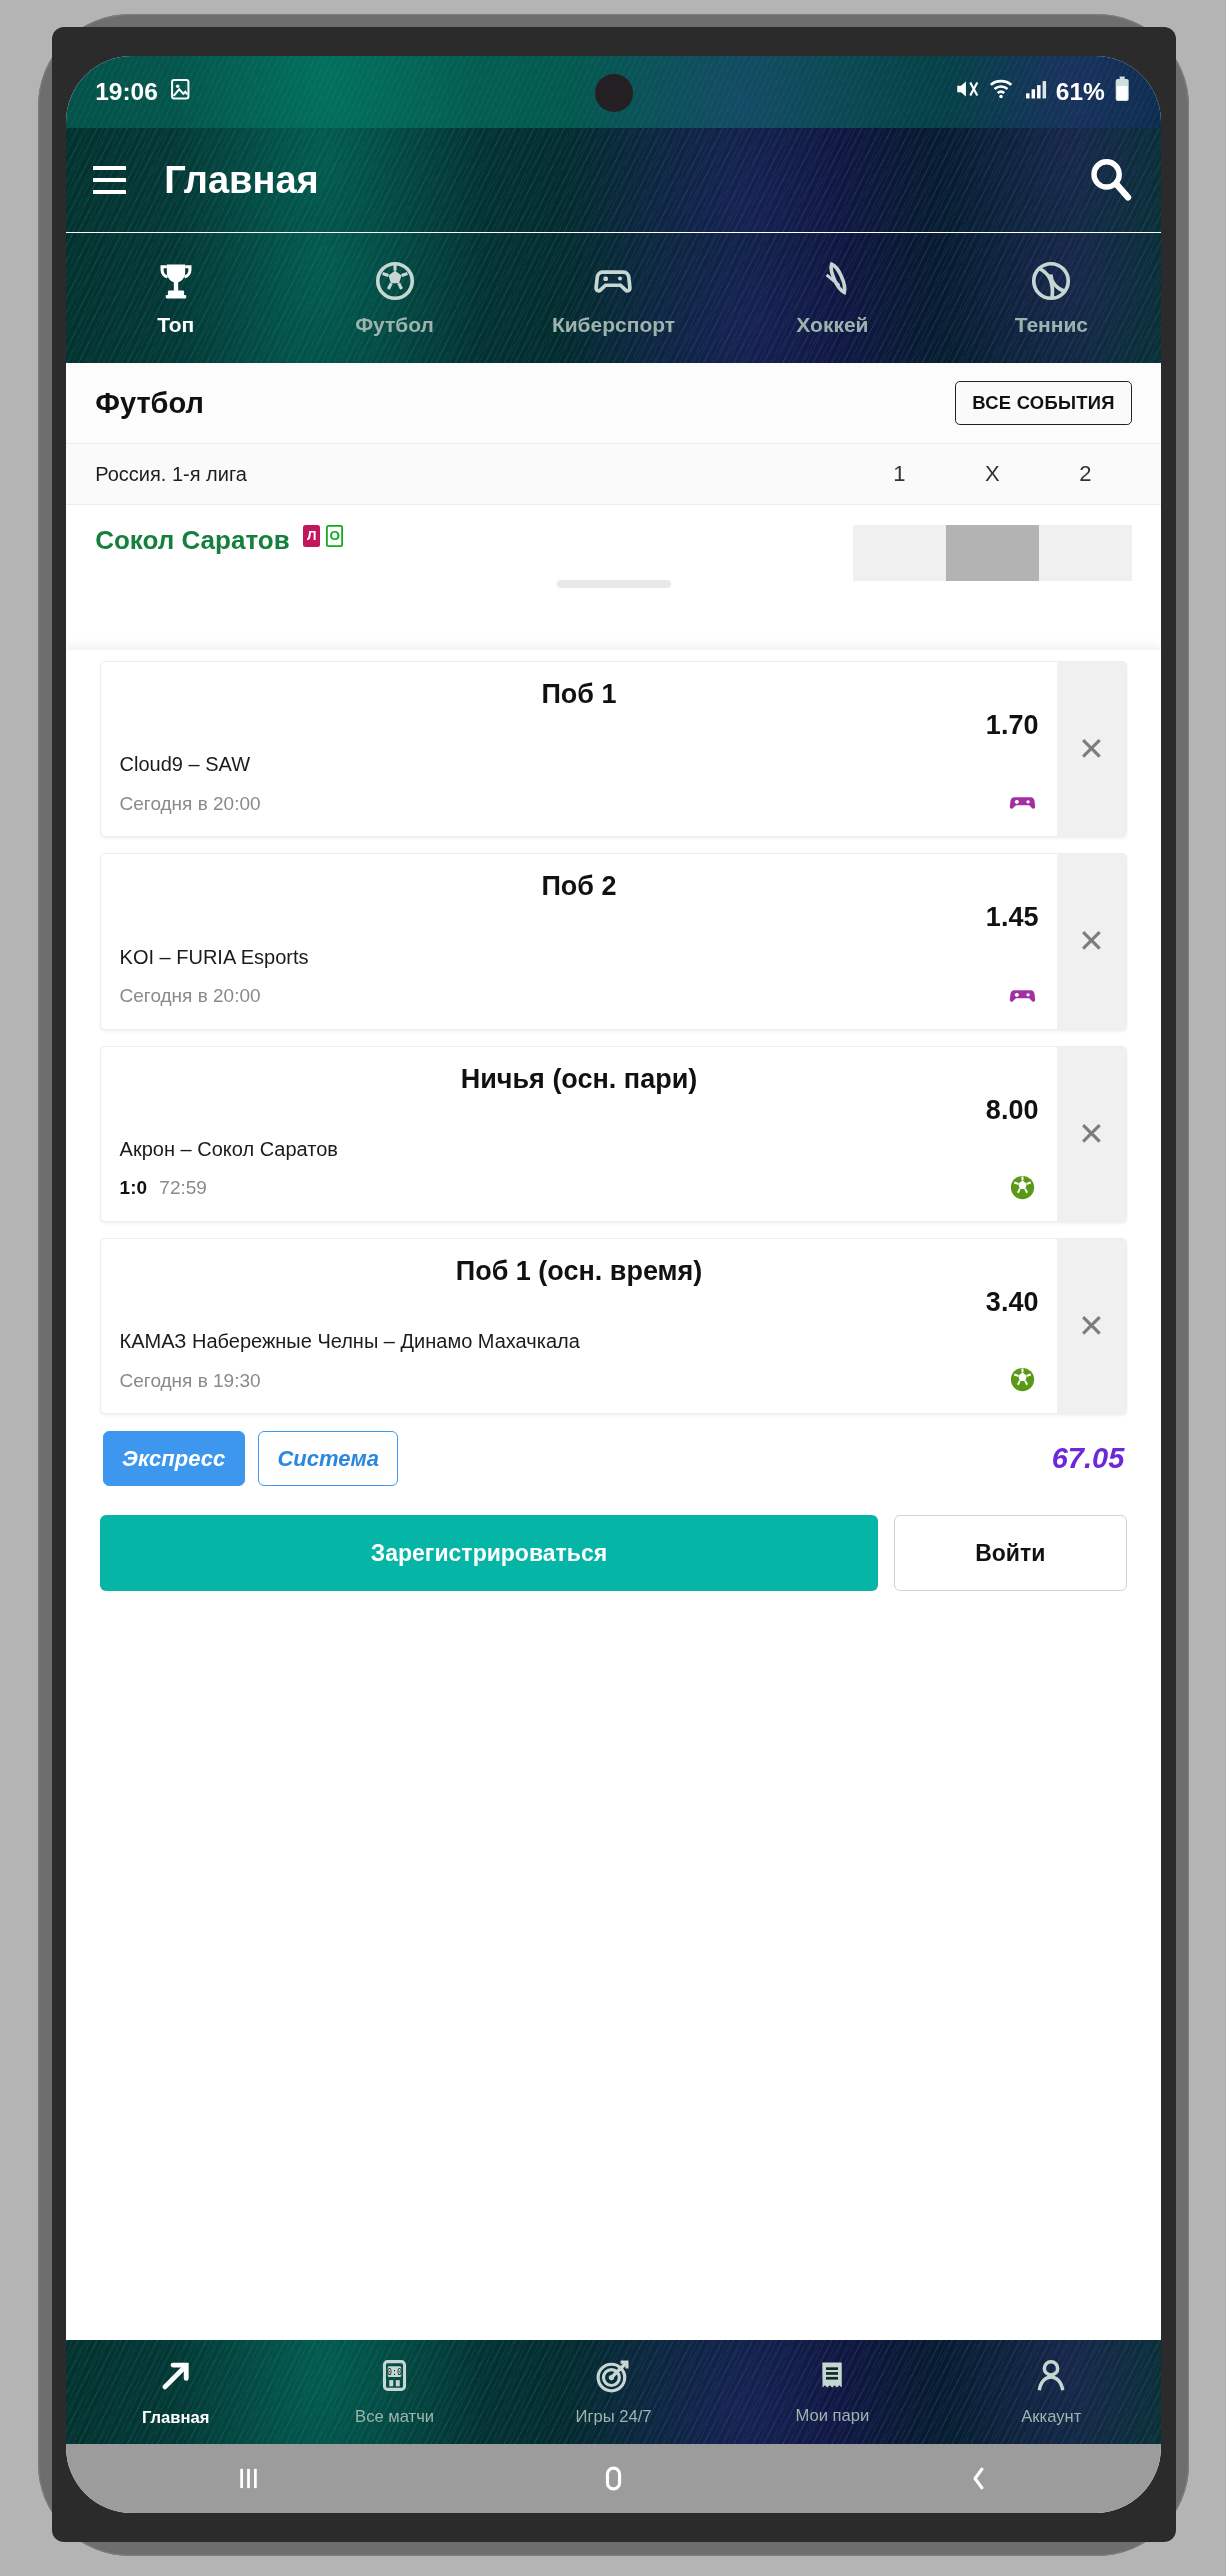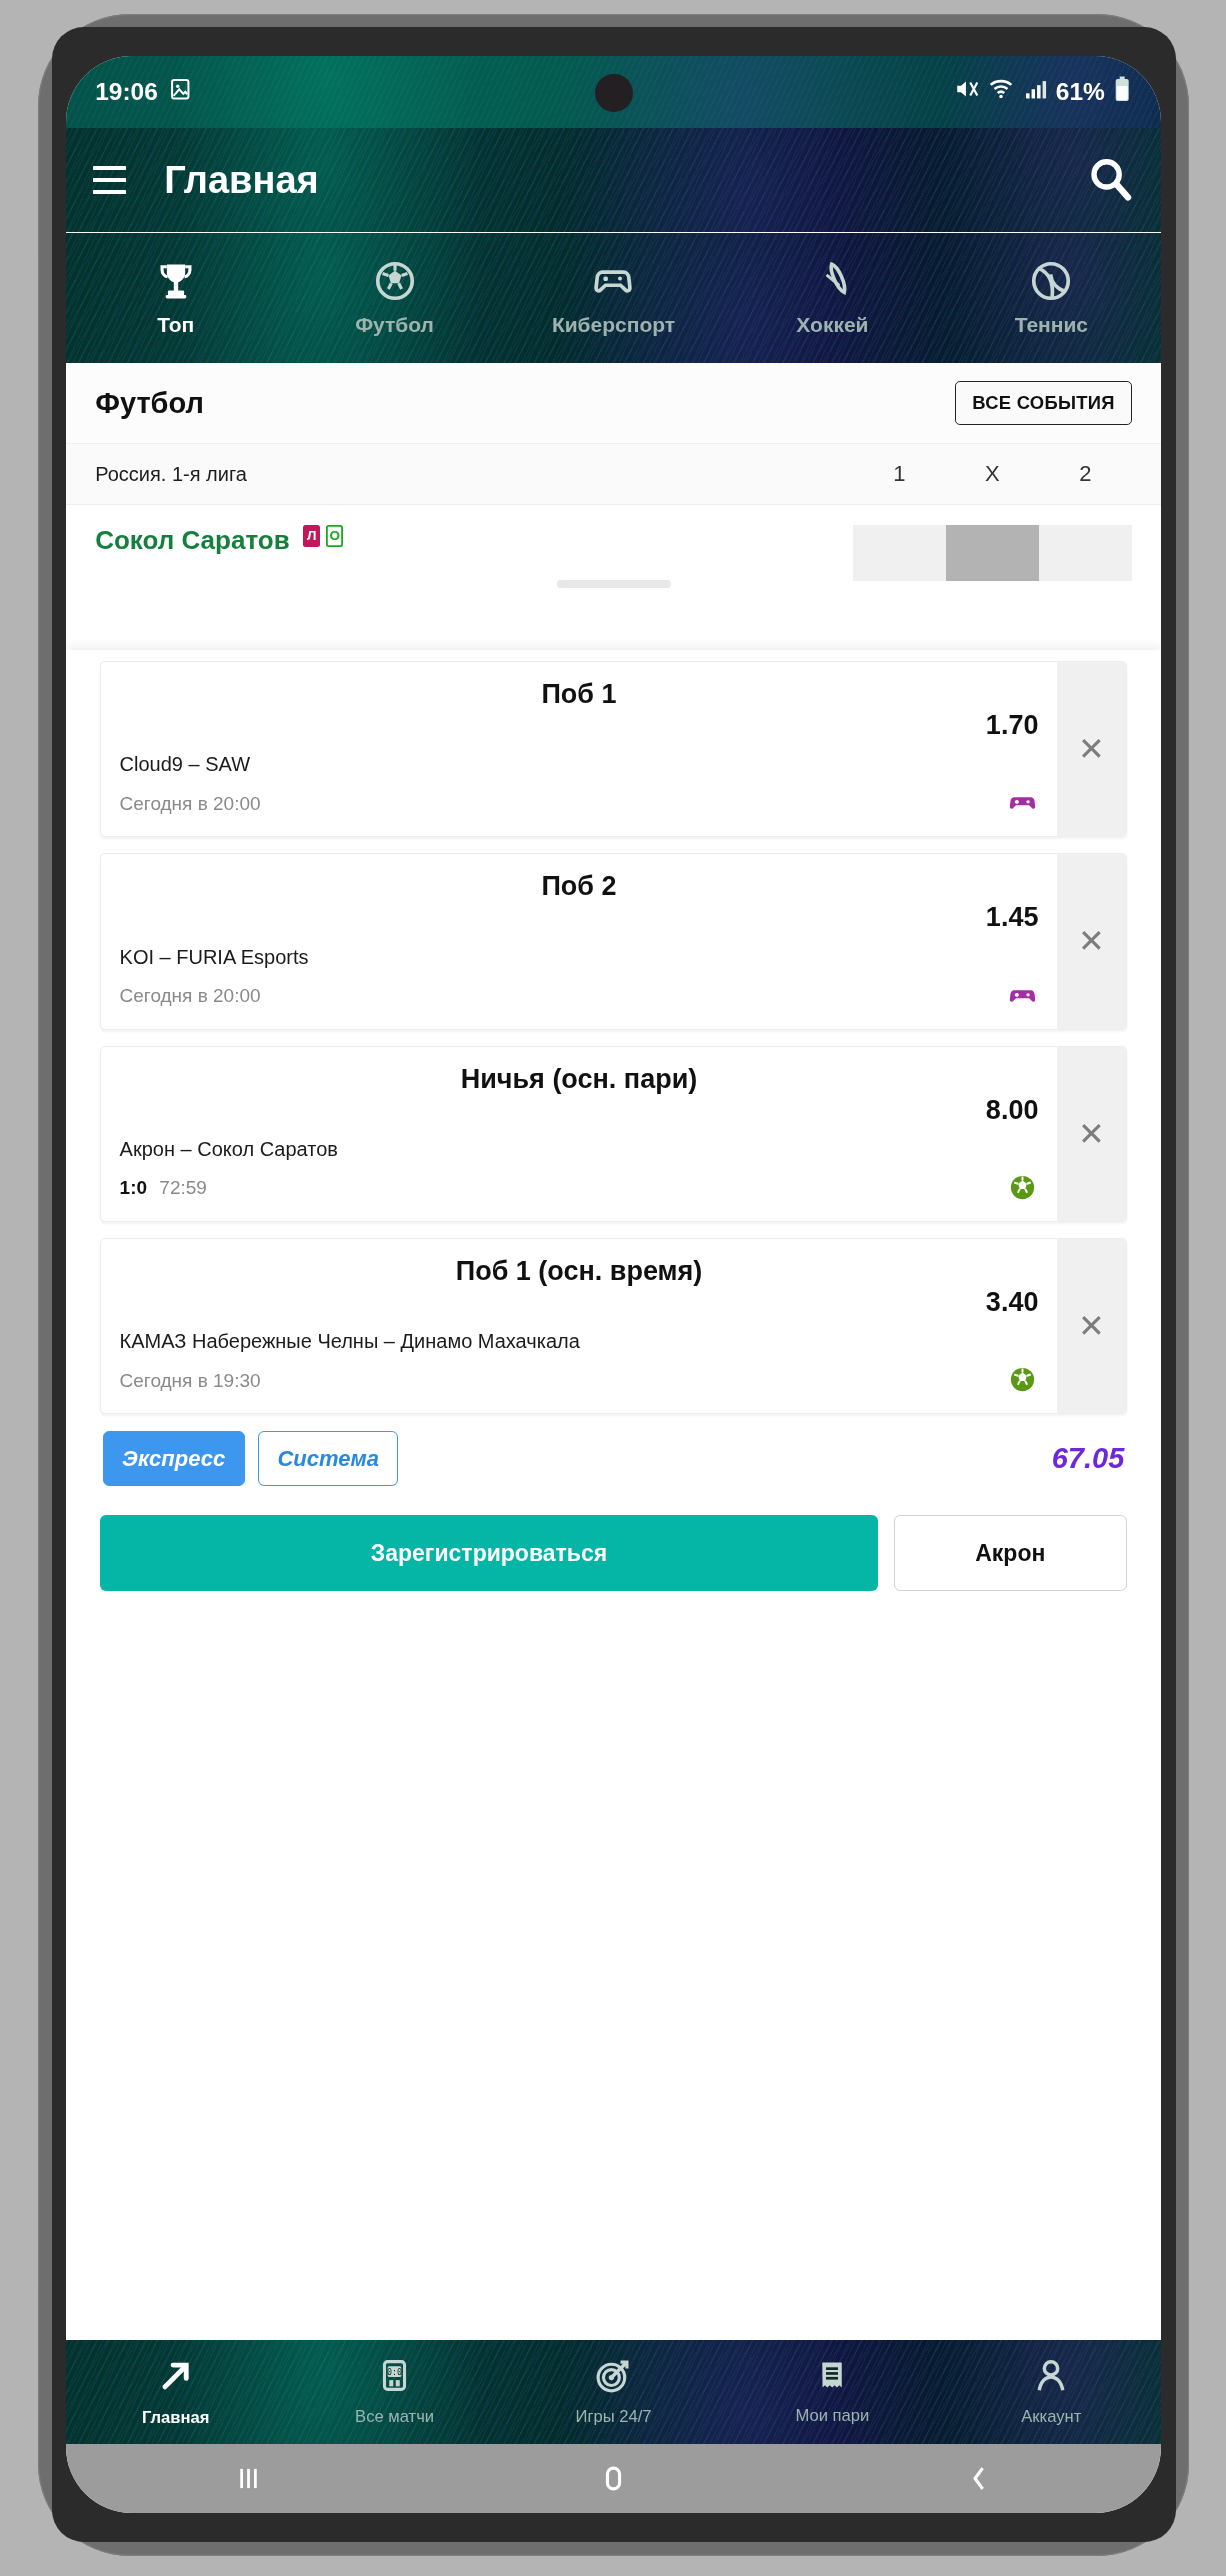--- a/index.html
+++ b/index.html
@@ -15,21 +15,21 @@
     position: absolute;
     left: 38px; top: 13.5px;
     width: 1151px; height: 2542px;
     border-radius: 92px;
     background: #6e6e6e;
     box-shadow: inset 0 0 0 1.2px #7d7d7d;
   }
   #phone-bezel {
     position: absolute;
     left: 13.5px; top: 13.5px; right: 13.5px; bottom: 13.5px;
-    border-radius: 32px;
+    border-radius: 12px;
     background: #2b2b2b;
   }
   #phone-screen {
     position: absolute;
     left: 14.7px; top: 29px; right: 14.7px; bottom: 29px;
     border-radius: 66px;
     background: #ffffff;
     overflow: hidden;
   }
 
@@ -509,21 +509,21 @@
           </div>
 
           <div id="mode-row">
             <span class="mode-btn selected">Экспресс</span>
             <span class="mode-btn unselected">Система</span>
             <span id="total-odds">67.05</span>
           </div>
 
           <div id="auth-row">
             <span id="register-btn">Зарегистрироваться</span>
-            <span id="login-btn">Акрон</span>
+            <span id="login-btn">Войти</span>
           </div>
 
         </div>
       </div>
 
       <div id="bottom-nav">
         <div class="pattern-bg"></div>
         <div class="bn-inner">
 
           <div class="bn-item active">

